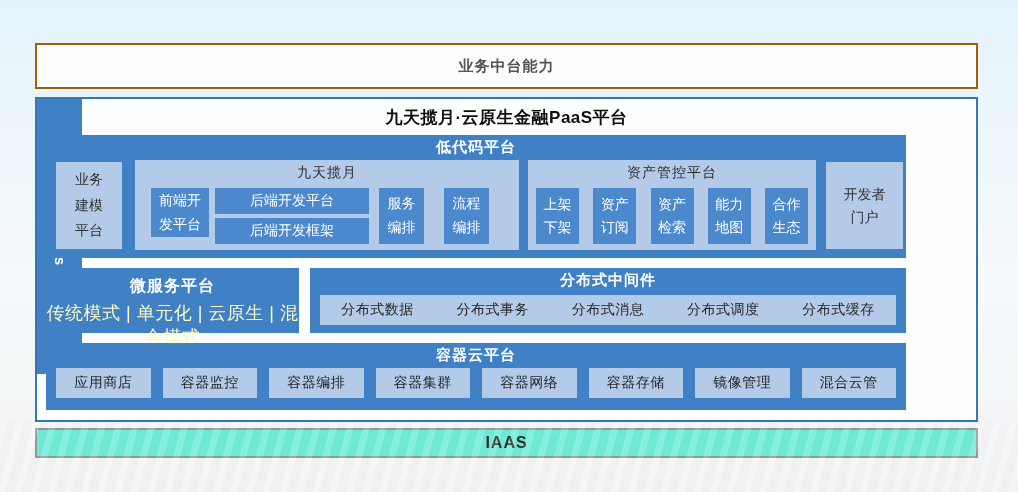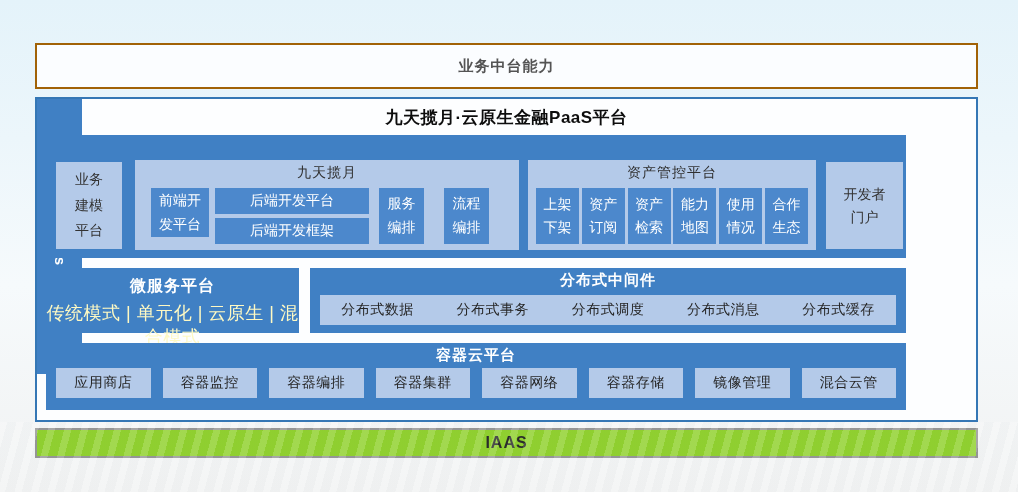--- a/index.html
+++ b/index.html
@@ -67,38 +67,39 @@
   }
   .containercloud{left:9px;top:244px;width:860px;height:67px;}
   .cc-row{position:absolute;left:10px;right:10px;top:25px;height:30px;display:flex;gap:12px;}
   .devops{
     left:885px;top:36px;width:45px;height:275px;background:#4080c4;
     display:flex;align-items:center;justify-content:center;
     writing-mode:vertical-rl;color:#fff;font-weight:bold;font-size:15px;letter-spacing:2px;
   }
   .iaas{
     position:absolute;left:35px;top:428px;width:939px;height:26px;
-    background:#84cc16;border:2px solid #8a8a8a;
+    background:#5eead4;border:2px solid #8a8a8a;
     display:flex;align-items:center;justify-content:center;
     font-size:16px;font-weight:bold;color:#111;letter-spacing:1px;
   }
 </style>
 </head>
 <body>
 
 <div class="stage">
 
   <div class="top-box">
     <span>业务中台能力</span>
   </div>
 
   <div class="main-box">
     <div class="main-title">九天揽月·云原生金融PaaS平台</div>
 
     <div class="section lowcode">
+      <div class="sec-title">低代码平台</div>
 
       <div class="box light biz">业务
 建模
 平台</div>
 
       <div class="panel devpanel">
         <div class="panel-title">九天揽月</div>
         <div class="box bluebox frontend">前端开
 发平台</div>
         <div class="stack">
@@ -115,43 +116,41 @@
         <div class="panel-title">资产管控平台</div>
         <div class="asset-row">
           <div class="abox">上架
 下架</div>
           <div class="abox">资产
 订阅</div>
           <div class="abox">资产
 检索</div>
           <div class="abox">能力
 地图</div>
-          <div class="abox">使用
-情况</div>
           <div class="abox">合作
 生态</div>
         </div>
       </div>
 
       <div class="box light portal">开发者
 门户</div>
     </div>
 
     <div class="section micro">
       <div class="micro-title">微服务平台</div>
       <div class="micro-modes">传统模式 | 单元化 | 云原生 | 混合模式</div>
     </div>
 
     <div class="section middleware">
       <div class="sec-title">分布式中间件</div>
       <div class="mid-row">
         <div class="lightcell">分布式数据</div>
         <div class="lightcell">分布式事务</div>
+        <div class="lightcell">分布式消息</div>
         <div class="lightcell">分布式调度</div>
-        <div class="lightcell">分布式消息</div>
         <div class="lightcell">分布式缓存</div>
       </div>
     </div>
 
     <div class="section containercloud">
       <div class="sec-title">容器云平台</div>
       <div class="cc-row">
         <div class="lightcell">应用商店</div>
         <div class="lightcell">容器监控</div>
         <div class="lightcell">容器编排</div>

